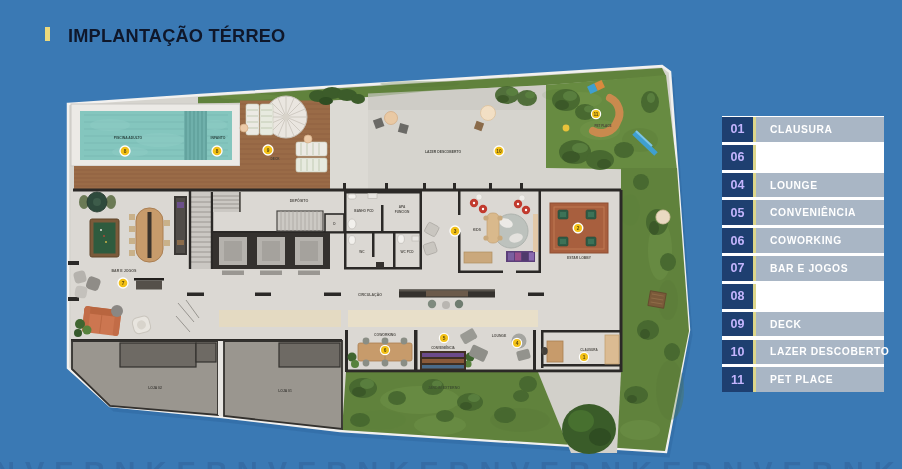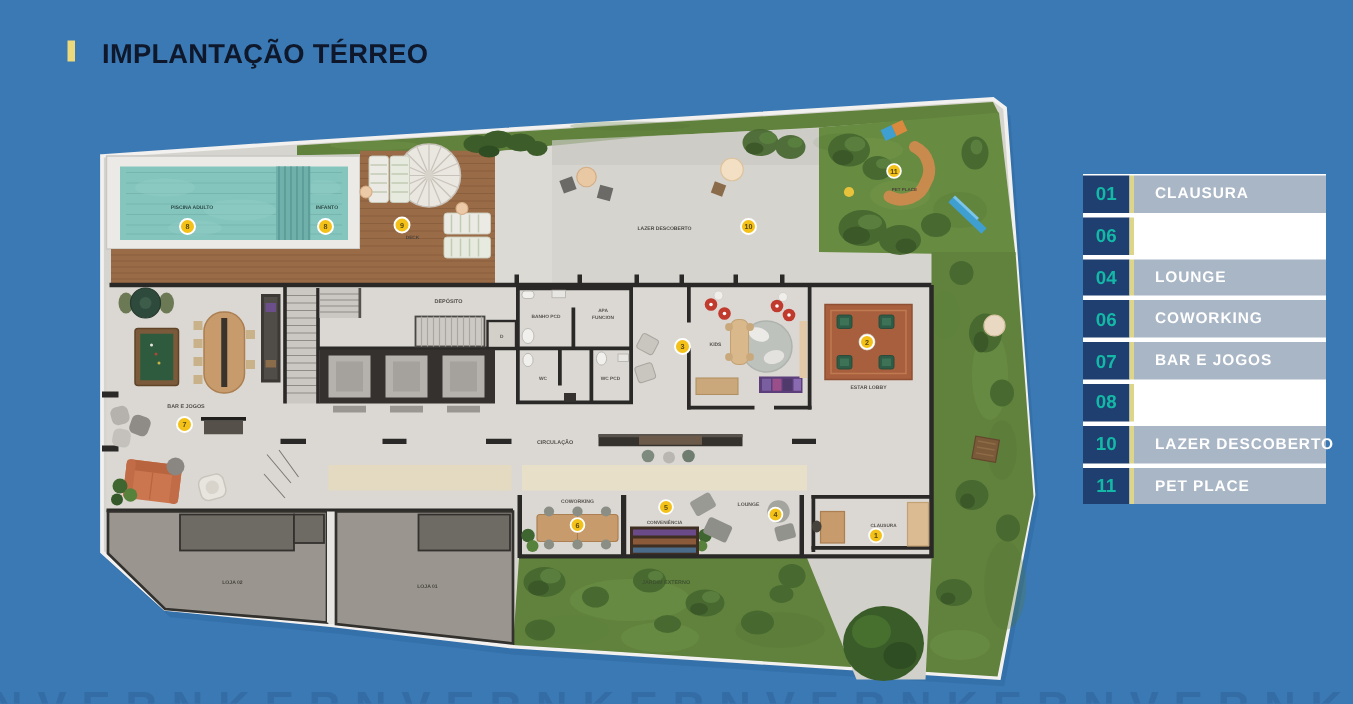--- a/index.html
+++ b/index.html
@@ -2,21 +2,21 @@
 <html><head>
 <meta charset="utf-8">
 <style>
   html,body{margin:0;padding:0;}
   body{width:902px;height:469px;overflow:hidden;background:#3a79b4;font-family:"Liberation Sans",sans-serif;position:relative;}
   .title{position:absolute;left:55px;top:26px;font-size:18.2px;font-weight:bold;color:#0f172a;letter-spacing:0.2px;margin-left:13px;}
   .tbar{position:absolute;left:45px;top:27px;width:5px;height:14px;background:#ecd97c;}
   .legend{position:absolute;left:722px;top:116px;width:162px;background:#fff;padding-top:1px;}
   .lrow{position:relative;height:24.7px;margin-bottom:3.15px;}
   .lrow:last-child{margin-bottom:0;}
-  .lnum{position:absolute;left:0;top:0;width:31px;height:100%;background:#1e3f70;color:#14b8a6;font-weight:bold;display:flex;align-items:center;justify-content:center;font-size:12.5px;}
+  .lnum{position:absolute;left:0;top:0;width:31px;height:100%;background:#1e3f70;color:#c4b5fd;font-weight:bold;display:flex;align-items:center;justify-content:center;font-size:12.5px;}
   .lyel{position:absolute;left:31px;top:0;width:3px;height:100%;background:#ddd68a;}
   .llab{position:absolute;left:34px;top:0;width:128px;height:100%;background:#a9b6c5;color:#fff;font-weight:bold;font-size:10.3px;letter-spacing:0.6px;display:flex;align-items:center;padding-left:14px;box-sizing:border-box;white-space:nowrap;}
   .wm{position:absolute;left:-6px;top:456px;font-size:29px;font-weight:bold;color:#356ba4;letter-spacing:10px;white-space:nowrap;opacity:0.9;}
   svg{position:absolute;left:0;top:0;}
 </style>
 </head>
 <body>
 
 <div class="wm">NVERNKERNVERNKERNVERNKERNVERNKERNVER</div>
 
@@ -686,34 +686,44 @@
   <div class="lrow">
       <div class="lnum">06</div>
       <div class="lyel"></div>
     </div>
   <div class="lrow">
       <div class="lnum">04</div>
       <div class="lyel"></div>
       <div class="llab">LOUNGE</div>
     </div>
   <div class="lrow">
+      <div class="lnum">05</div>
+      <div class="lyel"></div>
+      <div class="llab">CONVENIÊNCIA</div>
+    </div>
+  <div class="lrow">
       <div class="lnum">06</div>
       <div class="lyel"></div>
       <div class="llab">COWORKING</div>
     </div>
   <div class="lrow">
       <div class="lnum">07</div>
       <div class="lyel"></div>
       <div class="llab">BAR E JOGOS</div>
     </div>
   <div class="lrow">
       <div class="lnum">08</div>
       <div class="lyel"></div>
     </div>
   <div class="lrow">
+      <div class="lnum">09</div>
+      <div class="lyel"></div>
+      <div class="llab">DECK</div>
+    </div>
+  <div class="lrow">
       <div class="lnum">10</div>
       <div class="lyel"></div>
       <div class="llab">LAZER DESCOBERTO</div>
     </div>
   <div class="lrow">
       <div class="lnum">11</div>
       <div class="lyel"></div>
       <div class="llab">PET PLACE</div>
     </div>
 </div>

